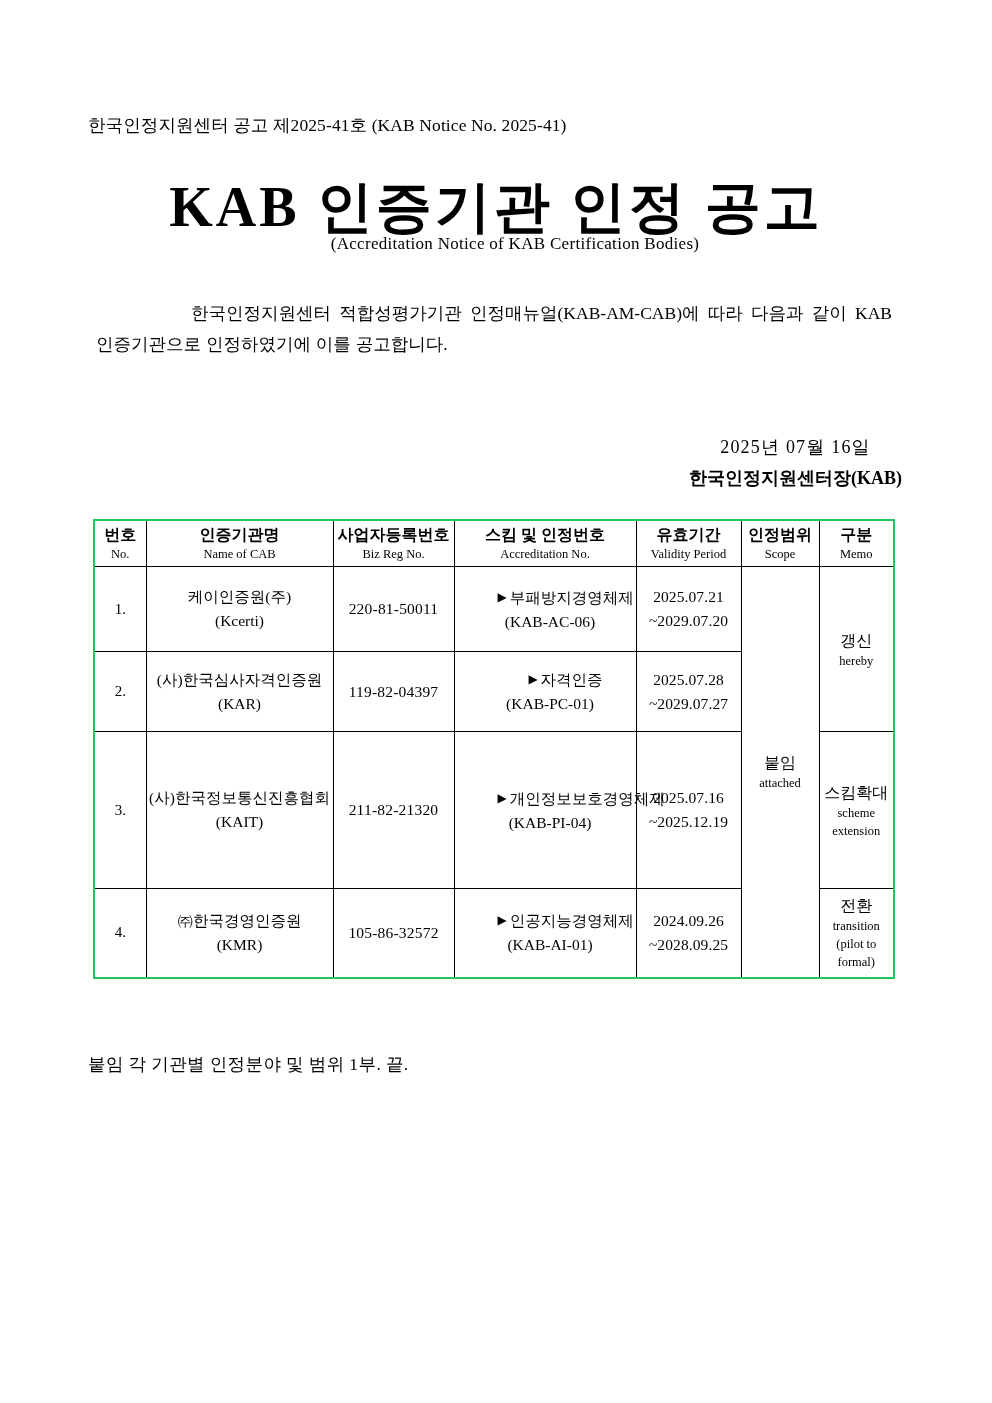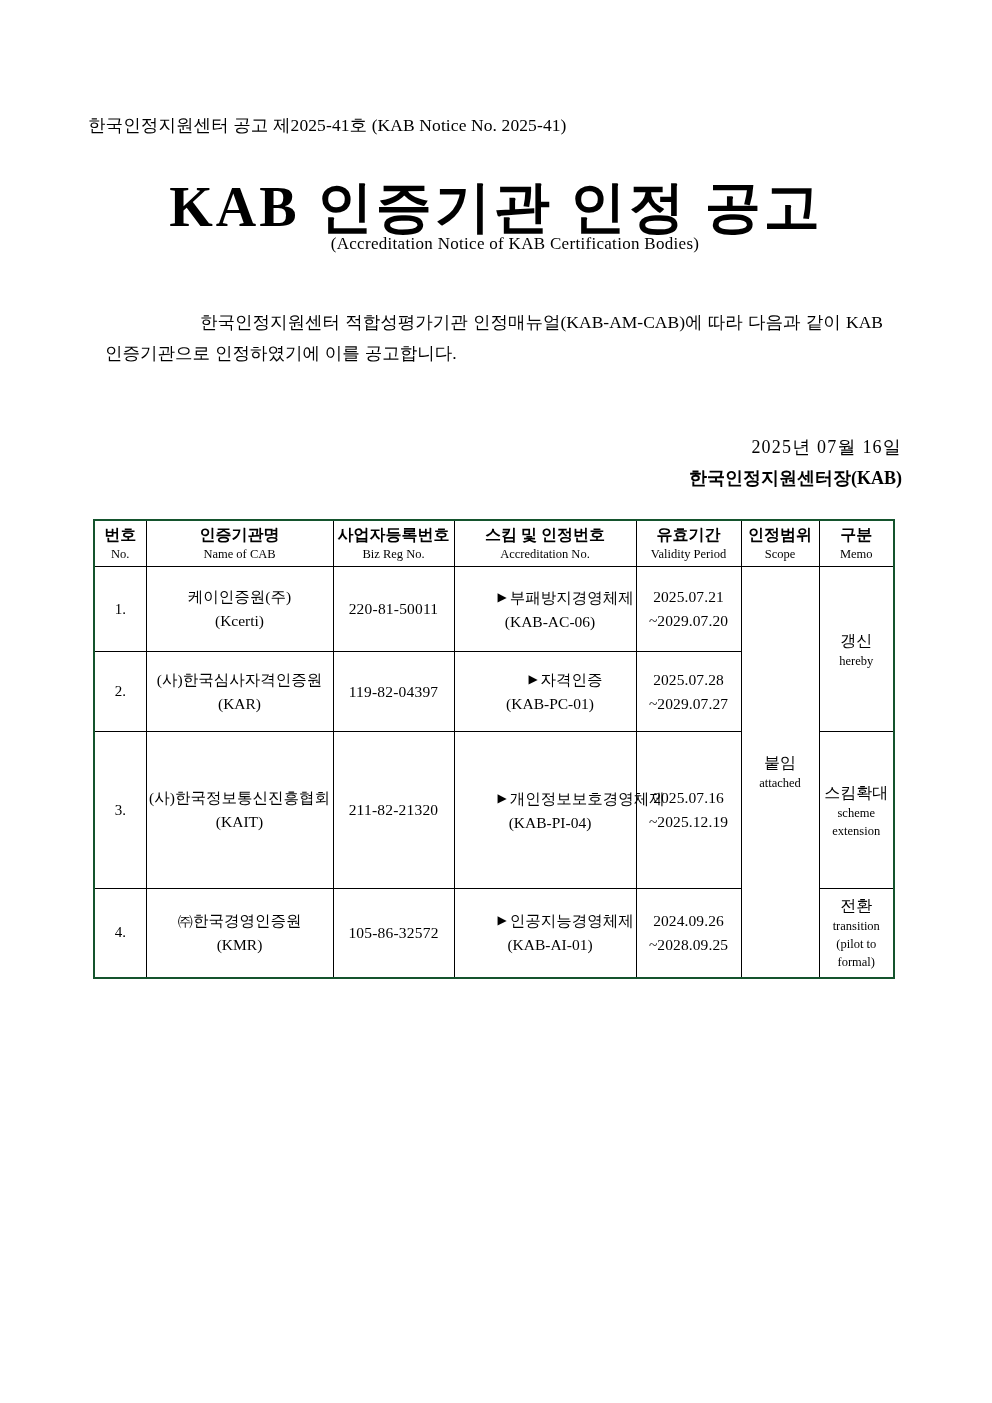--- a/index.html
+++ b/index.html
@@ -63,34 +63,34 @@
     left: 88px;
     top: 290px;
     width: 812px;
   }
   .para {
     font-size: 17.5px;
     line-height: 31px;
     text-align: justify;
     text-align-last: left;
     text-indent: 95px;
-    margin: 17px;
+    margin: 8px;
     word-spacing: 0.5px;
   }
   .para.en {
     text-indent: 95px;
     word-spacing: 1px;
   }
 
   
   .sign-block {
     position: absolute;
     right: 90px;
     top: 432px;
-    text-align: right;
+    text-align: center;
   }
   .sign-date {
     font-size: 18px;
     letter-spacing: 1.2px;
     line-height: 31px;
     white-space: nowrap;
   }
   .sign-org {
     font-size: 18px;
     font-weight: 700;
@@ -102,21 +102,21 @@
   .cab-table-wrap {
     position: absolute;
     left: 93px;
     top: 519px;
     width: 800px;
   }
   table.cab {
     border-collapse: collapse;
     width: 800px;
     table-layout: fixed;
-    border: 2px solid #14532d;
+    border: 2px solid #22c55e;
   }
   table.cab col.c-no      { width: 52px; }
   table.cab col.c-name    { width: 187px; }
   table.cab col.c-biz     { width: 121px; }
   table.cab col.c-acc     { width: 182px; }
   table.cab col.c-val     { width: 105px; }
   table.cab col.c-scope   { width: 78px; }
   table.cab col.c-memo    { width: 75px; }
 
   table.cab td, table.cab th {
@@ -351,14 +351,15 @@
           <td class="cell-memo">
             <span class="ko">전환</span>
             <span class="en">transition</span>
             <span class="en">(pilot to formal)</span>
           </td>
         </tr>
       </tbody>
     </table>
   </div>
 
+  <div class="footer-note">붙임 각 기관별 인정분야 및 범위 1부.  끝.</div>
 
 </div>
 
 </body></html>

